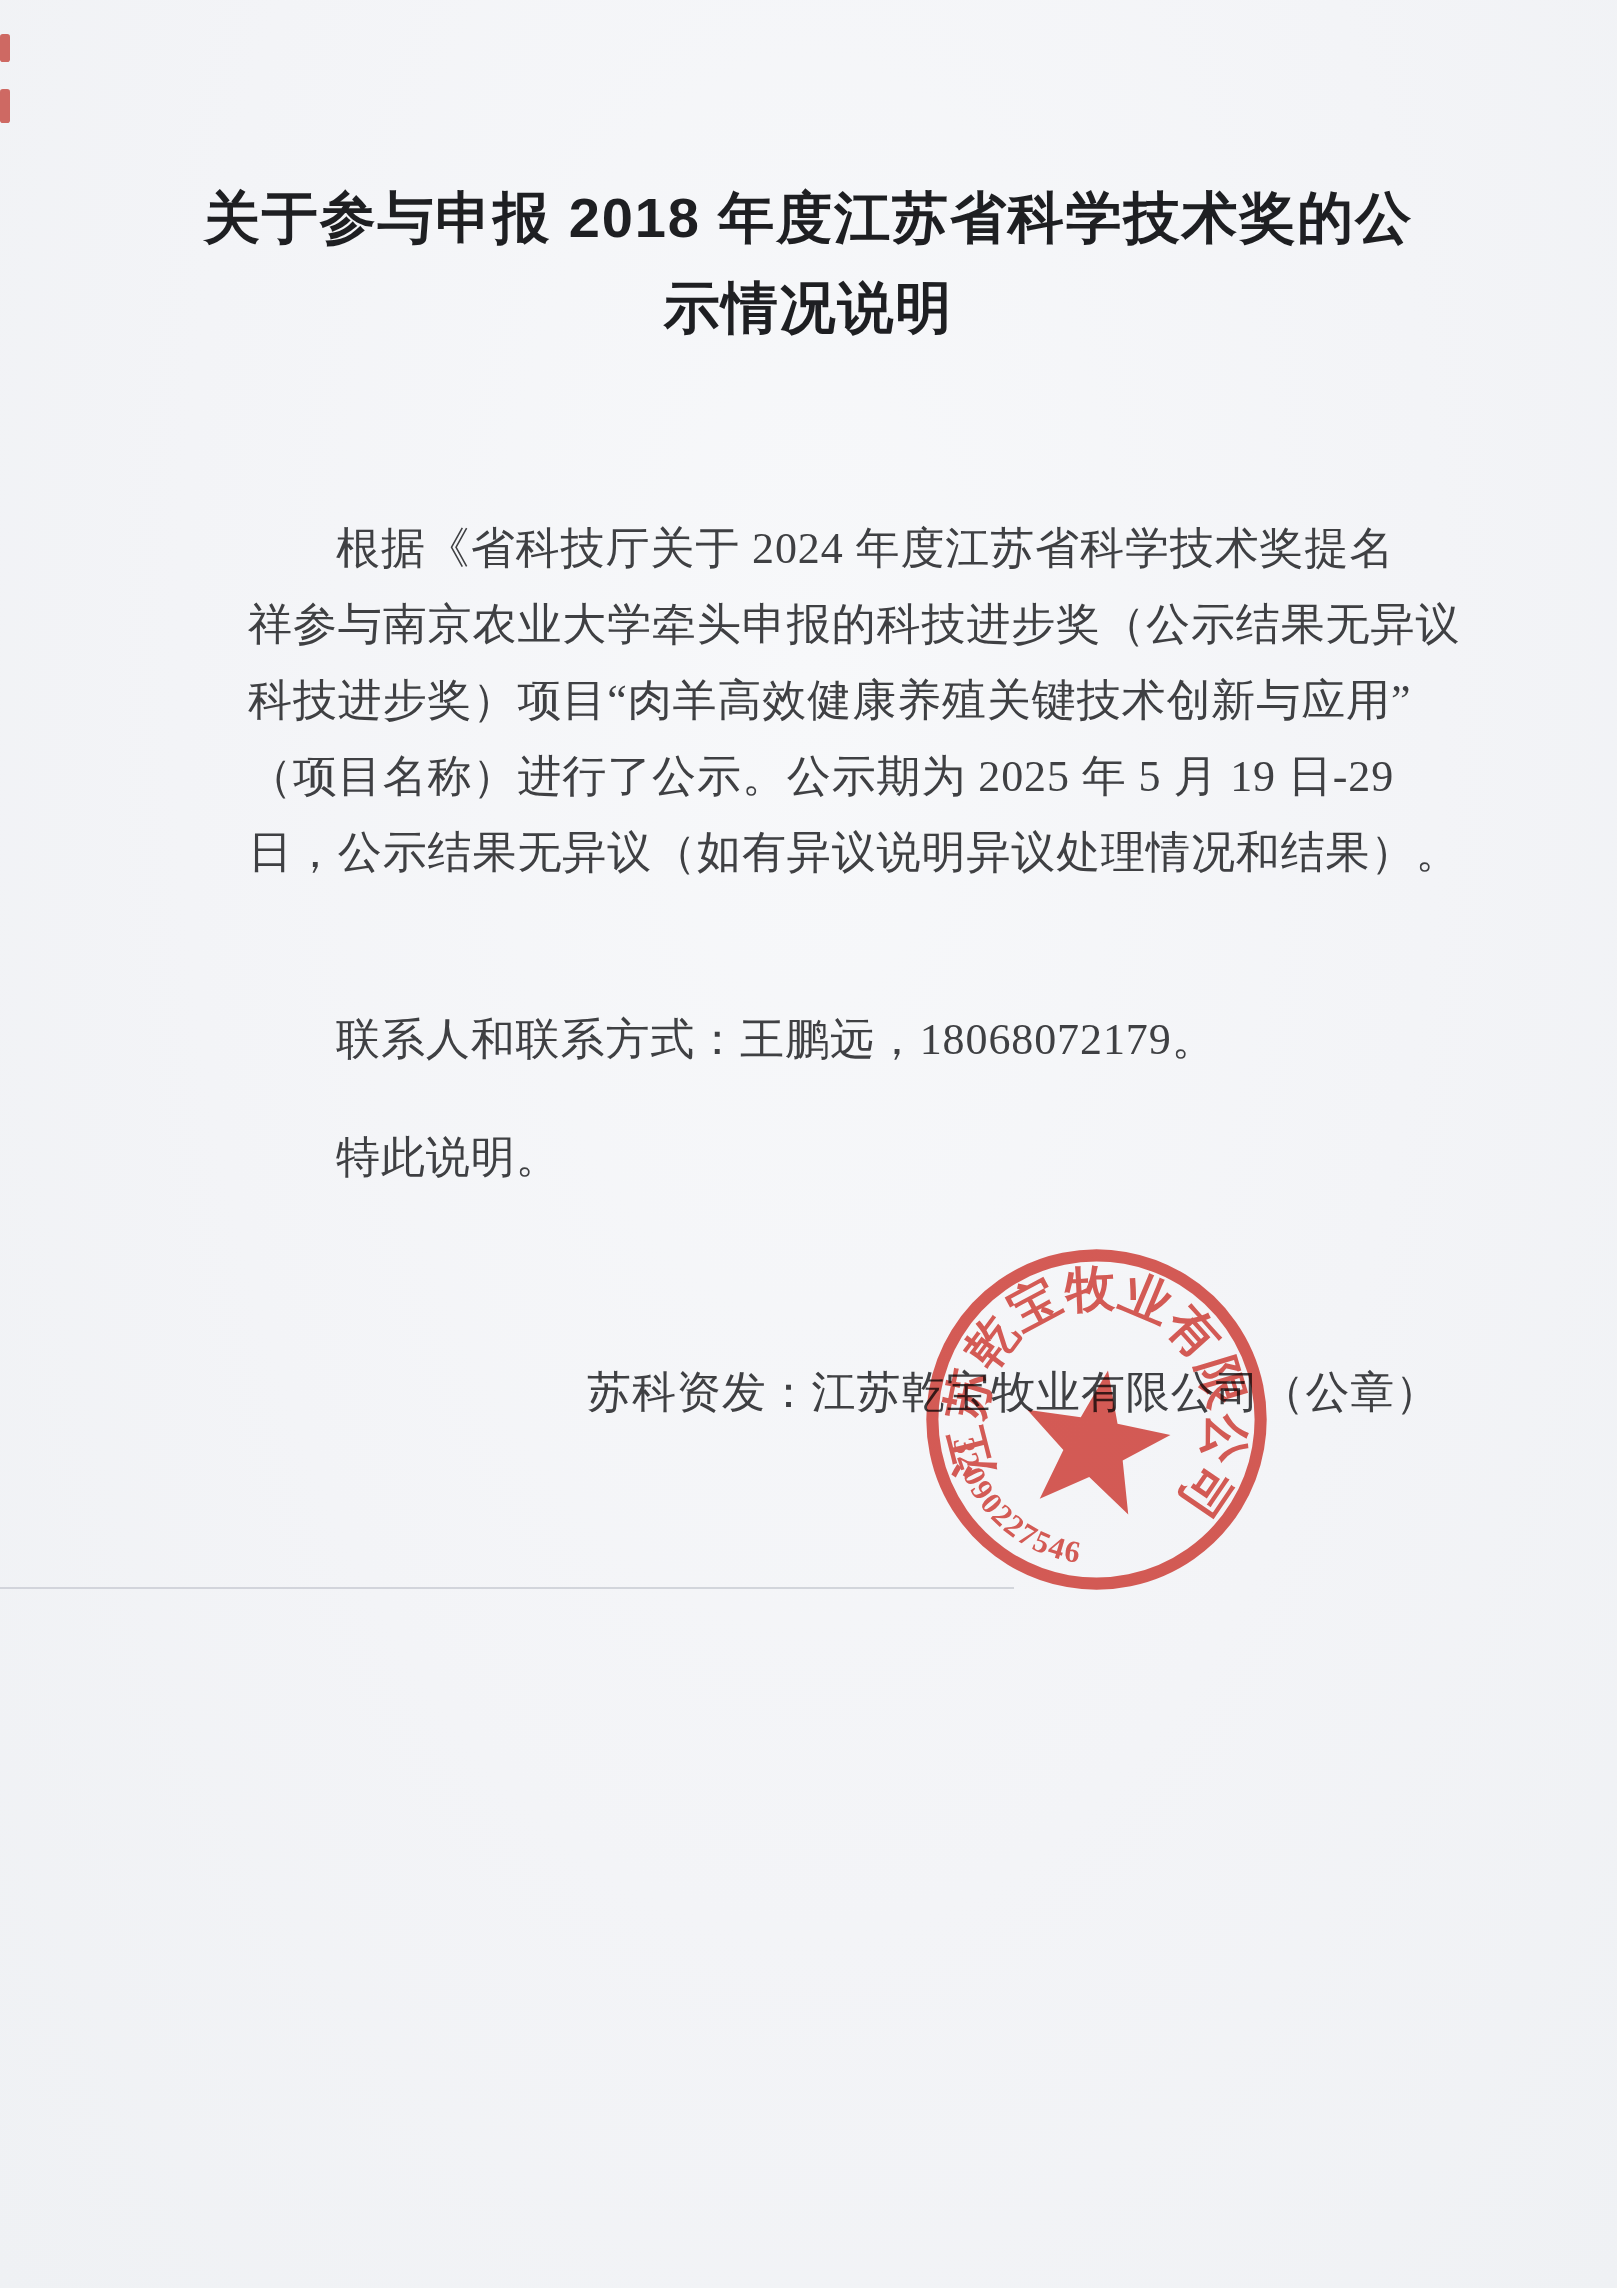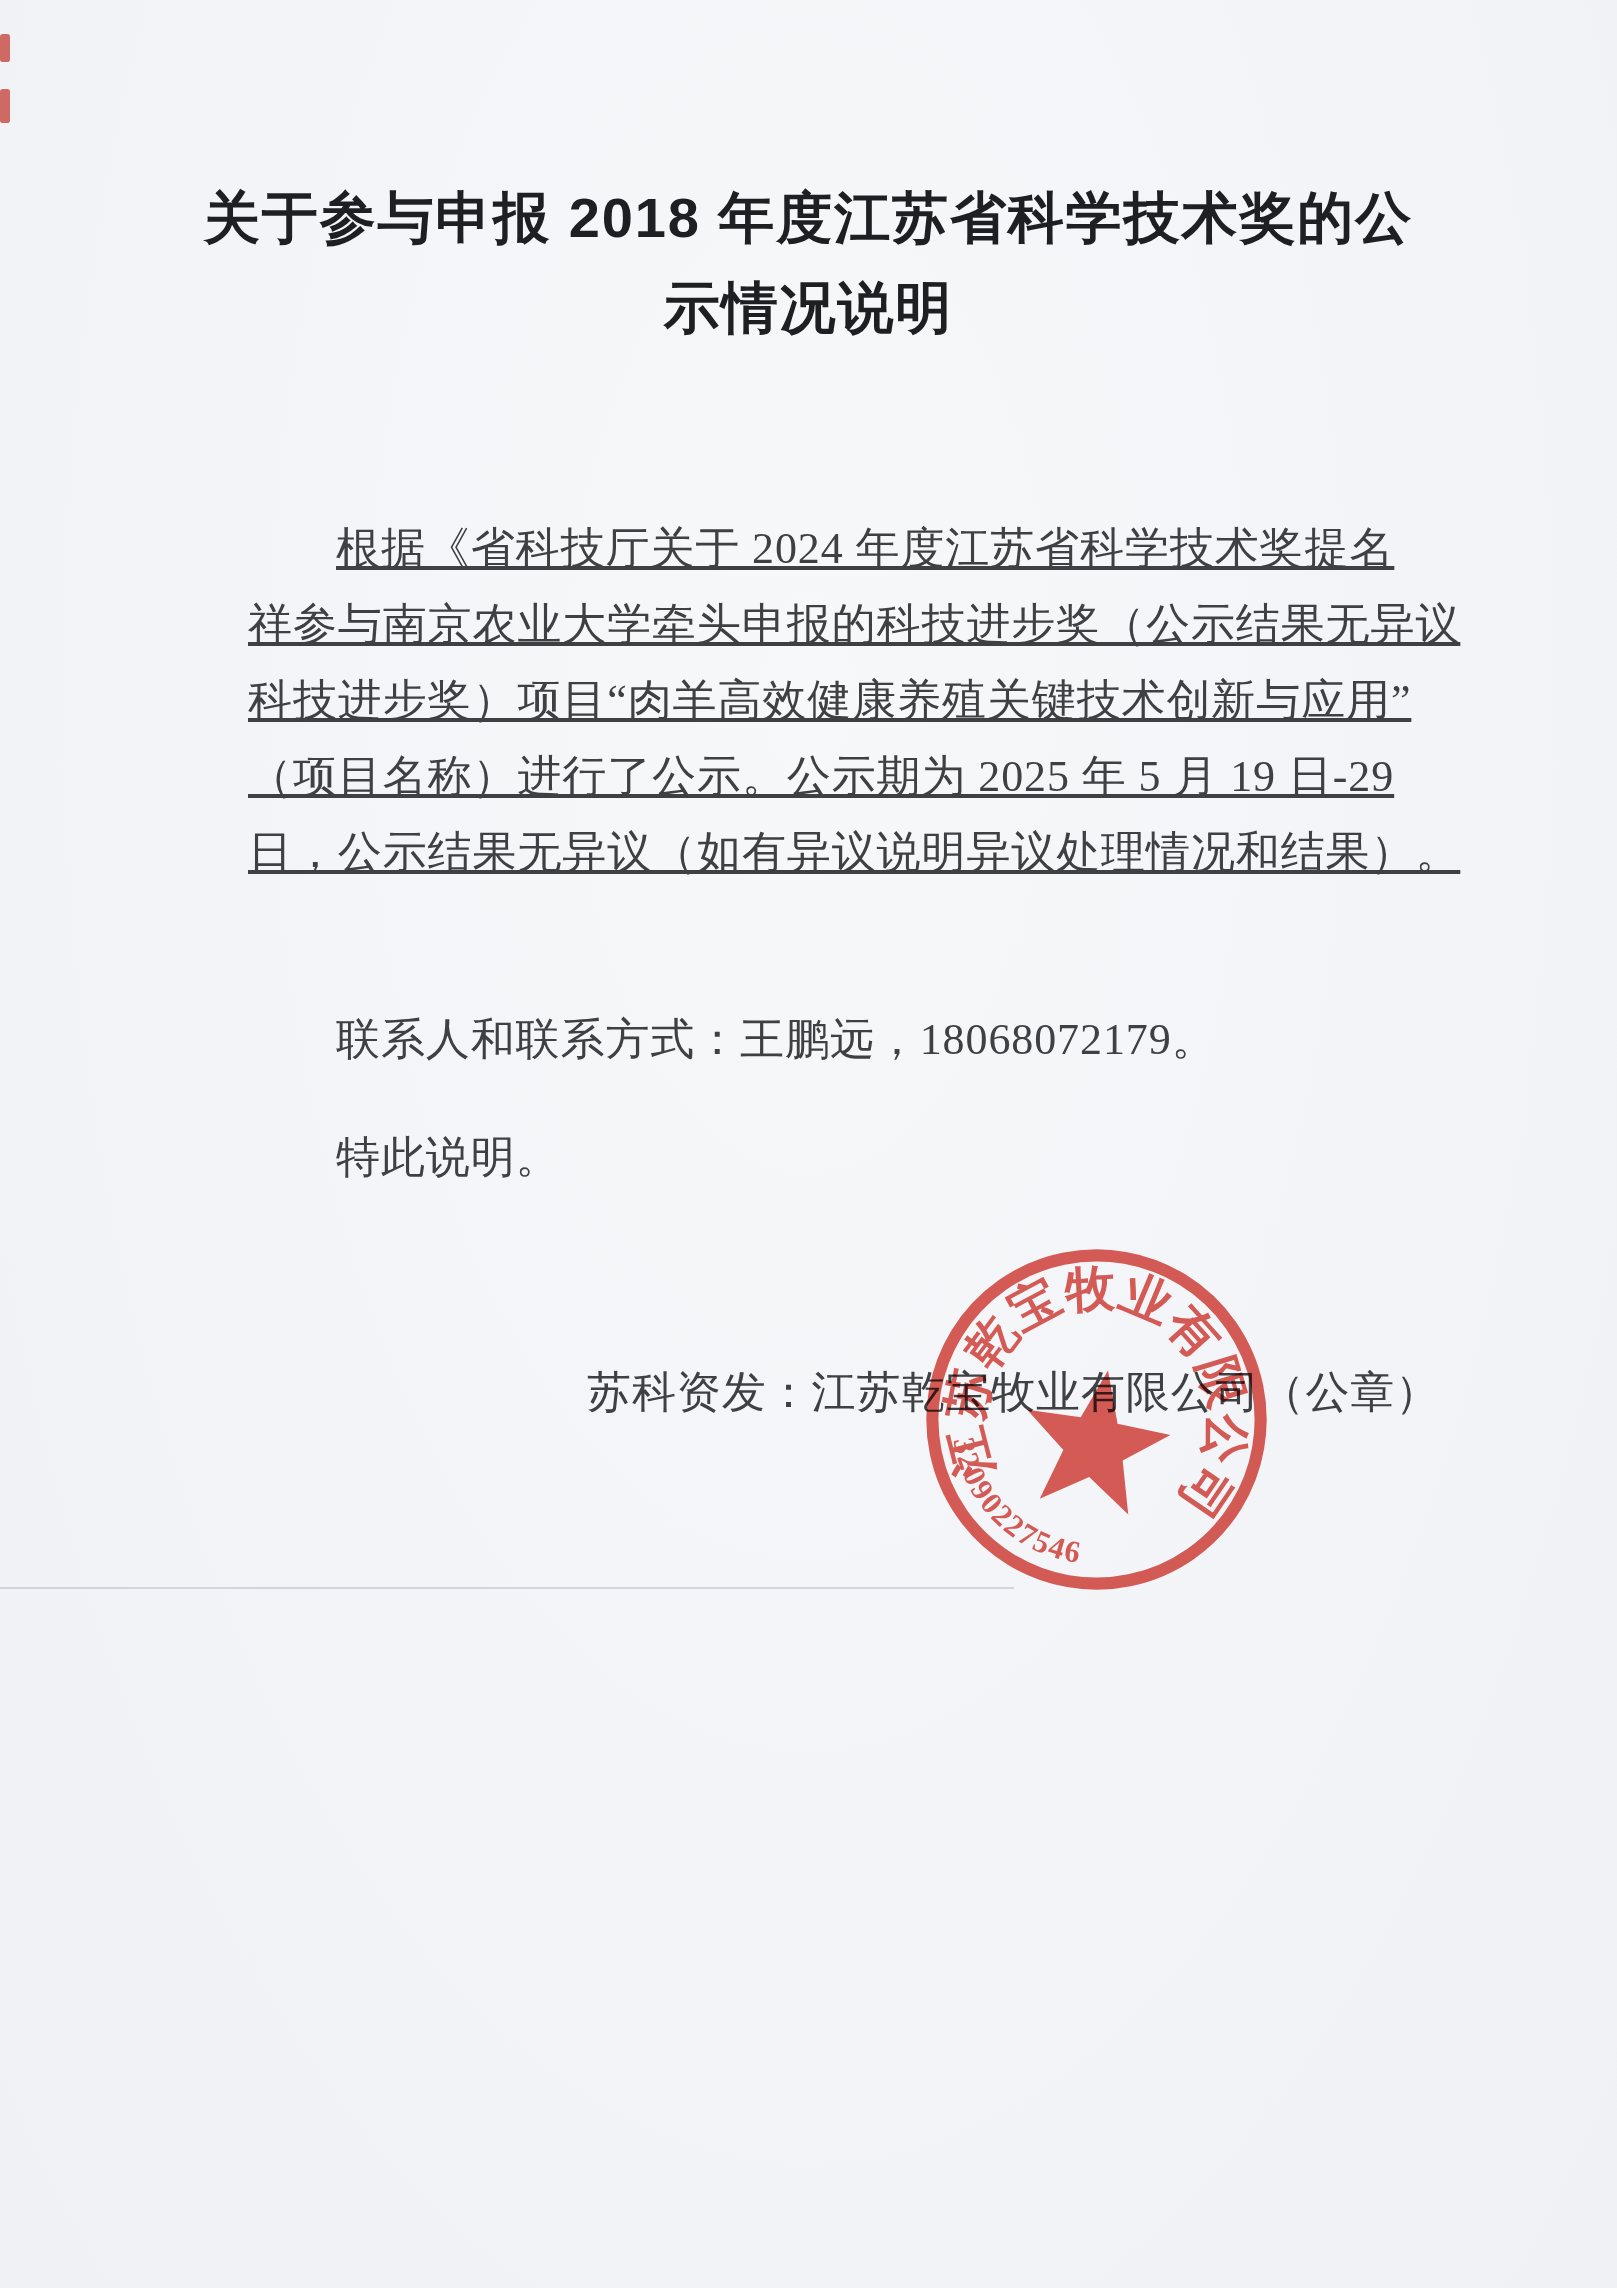--- a/index.html
+++ b/index.html
@@ -22,21 +22,21 @@
     font-family:"Liberation Sans","DejaVu Sans",sans-serif;
     font-weight:700;
     font-size:56px;
     line-height:90px;
     letter-spacing:1.9px;
     color:#1e1f22;
     white-space:nowrap;
   }
   .body-block{
     position:absolute;
-    left:248px; top:511px; width:1147px;text-decoration:underline;
+    left:248px; top:511px; width:1147px;
   }
   .body-line{
     font-size:44px;
     line-height:76px;
     letter-spacing:0.9px;
     white-space:nowrap;
     color:#3f4043;
   }
   .body-line.indent{ padding-left:88px; }
   .contact-line{

